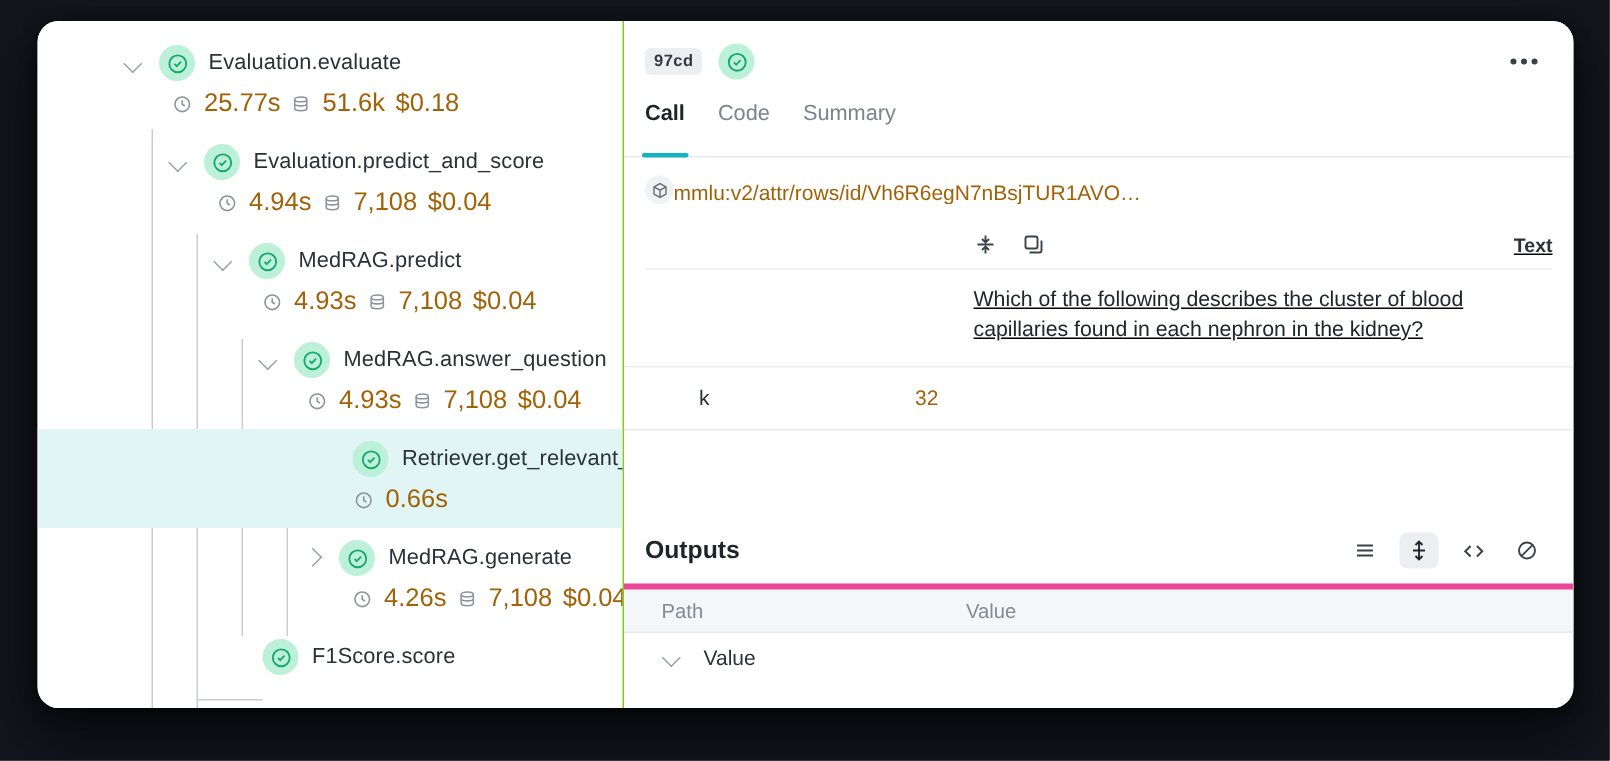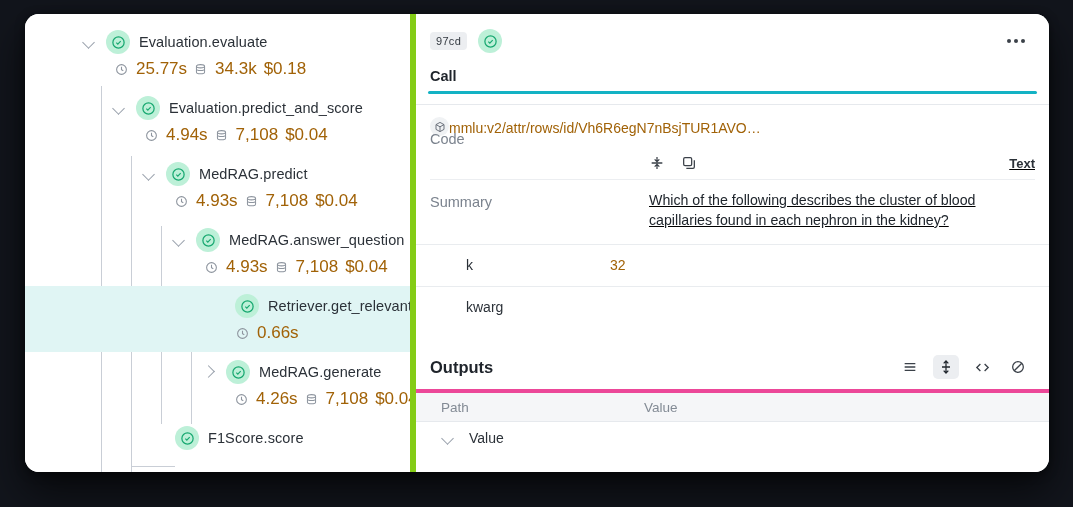--- a/index.html
+++ b/index.html
@@ -24,21 +24,21 @@
     box-shadow: 0 18px 40px rgba(0,0,0,.65), 0 2px 10px rgba(0,0,0,.5);
     overflow: hidden;
     display: flex;
   }
 
   
   .tree-pane {
     position: relative;
     width: 391px;
     height: 100%;
-    border-right: 6px solid #84cc16;
+    border-right: 1px solid #84cc16;
     background: #fff;
     overflow: hidden;
   }
   .tree-inner { position: relative; padding-top: 8px; }
 
   .guide {
     position: absolute;
     width: 1px;
     background: #c9ced6;
   }
@@ -129,46 +129,45 @@
   .detail-title {
     font-size: 21.5px;
     font-weight: bold;
     color: #1f242b;
     letter-spacing: -.1px;
   }
   .badge {
     background: #eceef1;
     color: #343a41;
     font-size: 11px;
-    font-weight: normal;
+    font-weight: bold;
     padding: 3px 6px;
     border-radius: 4px;
     letter-spacing: .3px;
   }
   .kebab {
     margin-left: auto;
     display: flex;
     gap: 3px;
     padding: 6px;
     cursor: pointer;
   }
   .kebab i {
     width: 4px; height: 4px;
     border-radius: 50%;
     background: #3b4149;
     display: block;
   }
 
   .tabs {
     display: flex;
-    gap: 38px;
+    gap: 22px;
     padding: 0 14px;
     border-bottom: 1px solid #e6e9ed;
     height: 37px;
-    flex-direction: column;
   }
   .tab {
     font-size: 14.5px;
     color: #7b838e;
     position: relative;
     cursor: pointer;
     padding-bottom: 9px;
   }
   .tab.active {
     color: #1f242b;
@@ -334,21 +333,21 @@
                   <path d="M12 7v5.2l3.3 2"></path>
                 </svg>
               <span>25.77s</span>
             </span>
             <span class="metric">
               <svg width="13" height="13" viewBox="0 0 24 24" fill="none" stroke="#8d949e" stroke-width="1.9">
                   <ellipse cx="12" cy="6" rx="7.5" ry="3"></ellipse>
                   <path d="M4.5 6v5c0 1.7 3.4 3 7.5 3s7.5-1.3 7.5-3V6"></path>
                   <path d="M4.5 12v5c0 1.7 3.4 3 7.5 3s7.5-1.3 7.5-3v-5"></path>
                 </svg>
-              <span>34.3k</span>
+              <span>51.6k</span>
             </span>
             <span class="metric">
               <span>$0.18</span>
             </span>
           </div>
         </div>
 
         <div class="node">
           <div class="node-title" style="left:86px;">
             <span class="chev down"></span>
@@ -573,23 +572,20 @@
       <div class="kv-row">
         <div class="kv-key indent">
           <span>k</span>
         </div>
         <div class="kv-val">
           <span class="txt">32</span>
         </div>
       </div>
 
       <div class="kv-row" style="border-bottom:none; min-height:50px;">
-        <div class="kv-key indent">
-          <span>kwarg</span>
-        </div>
         <div class="kv-val">
           <span class="txt"></span>
         </div>
       </div>
 
       <div class="outputs-head">
         <span class="outputs-title">Outputs</span>
         <span class="out-icons">
           <span class="out-ico">
             <svg width="16" height="16" viewBox="0 0 24 24" fill="none" stroke="#3b4149" stroke-width="1.9">

